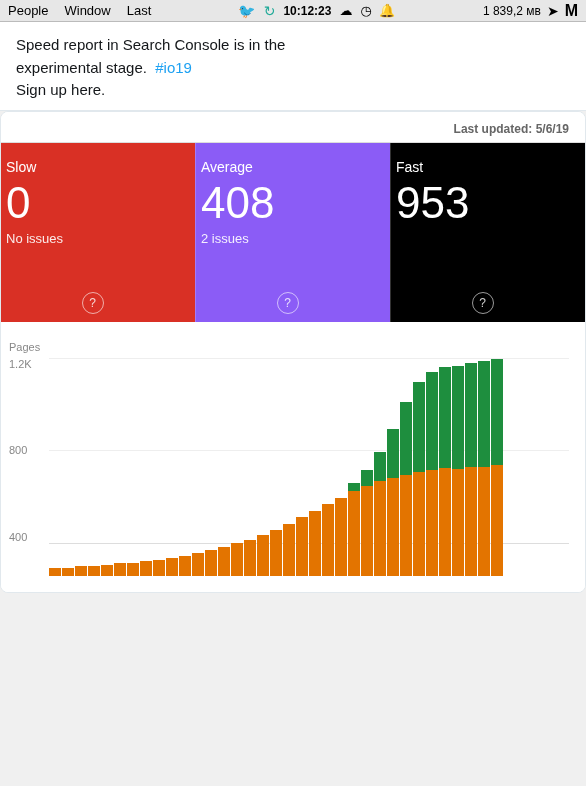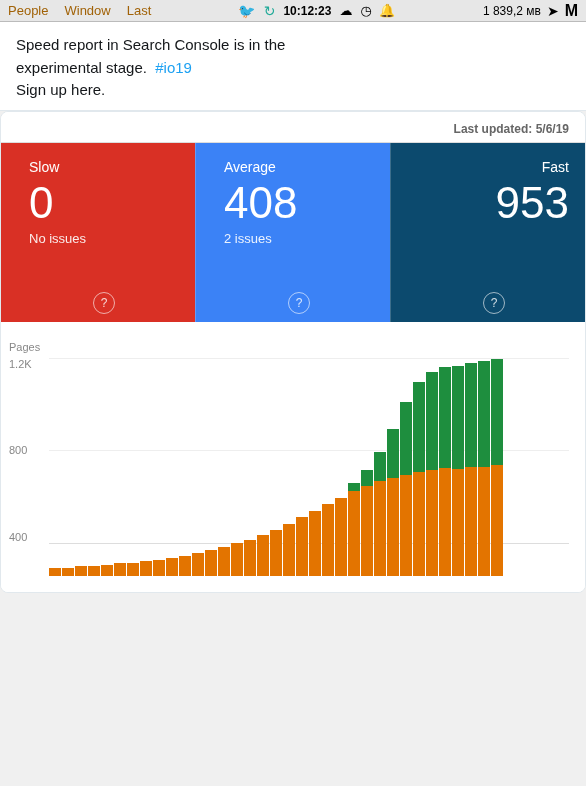--- a/index.html
+++ b/index.html
@@ -22,21 +22,21 @@
       font-size: 13px;
       font-weight: 500;
     }
     .menubar-left {
       display: flex;
       align-items: center;
       gap: 16px;
     }
     .menubar-left span {
       font-size: 13px;
-      color: #a16207;
+      color: #000000;
     }
     .menubar-center {
       flex: 1;
       display: flex;
       justify-content: center;
       align-items: center;
       gap: 8px;
     }
     .menubar-right {
       display: flex;
@@ -121,27 +121,27 @@
     
     .speed-grid {
       display: flex;
       height: 180px;
       border-top: 1px solid #ddd;
     }
     .speed-cell {
       flex: 1;
       display: flex;
       flex-direction: column;
-      padding: 16px 16px 8px 28px;
+      padding: 16px 16px 8px 5px;
       color: #fff;
       position: relative;
     }
     .speed-cell.slow { background: #d93025; }
-    .speed-cell.average { background: #3b82f6; }
-    .speed-cell.fast { background: #0c4a6e; align-items: flex-end; }
+    .speed-cell.average { background: #8b5cf6; }
+    .speed-cell.fast { background: #000000; }
 
     .speed-cell + .speed-cell {
       border-left: 1px solid rgba(255,255,255,0.2);
     }
 
     .speed-label {
       font-size: 14px;
       font-weight: 400;
       margin-bottom: 6px;
     }

